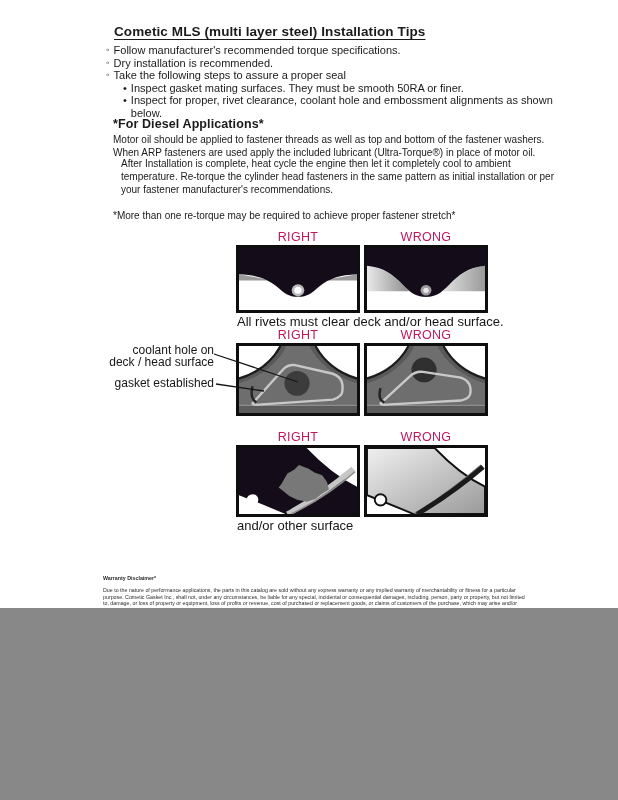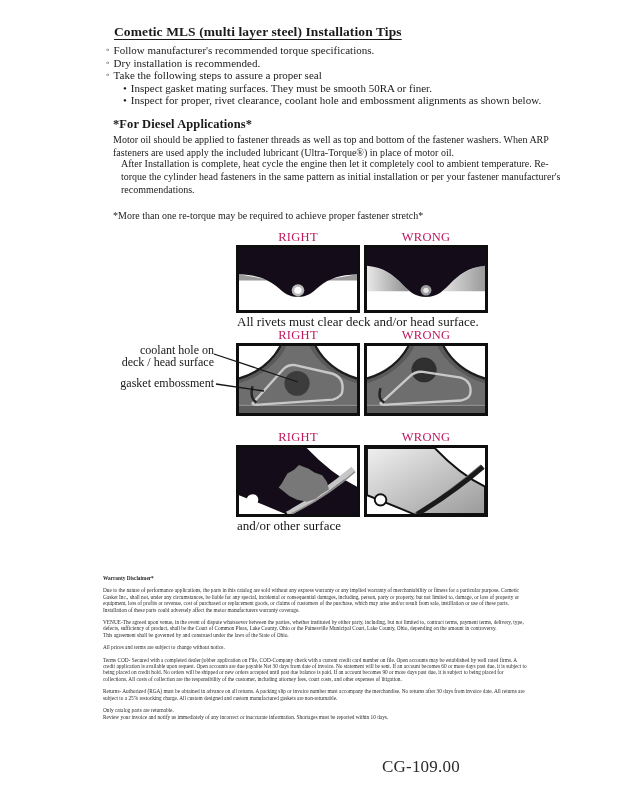--- a/index.html
+++ b/index.html
@@ -1,19 +1,19 @@
 <!DOCTYPE html>
 <html><head>
 <meta charset="utf-8">
 <style>
   html,body{margin:0;padding:0;}
   body{background:#888;}
   .page{
-    position:relative;width:618px;height:800px;background:#ffffff;
-    font-family:Liberation Serif, serif;color:#1a1a1a;
+    position:relative;width:618px;height:608px;background:#ffffff;
+    font-family:Liberation Sans, sans-serif;color:#1a1a1a;
     overflow:hidden;margin:0 auto;
   }
   .abs{position:absolute;}
   .title{
     left:114px;top:24px;font-size:13.5px;font-weight:bold;
     text-decoration:underline;text-underline-offset:3px;letter-spacing:.1px;
   }
   .bullets{left:106px;top:44px;width:460px;font-size:11px;line-height:12.5px;}
   .b-item{display:flex;}
   .b-item::before{content:"\25E6";margin-right:4px;font-size:10px;line-height:12.5px;}
@@ -99,21 +99,21 @@
 
   <div class="abs caption" style="left:237px;top:316px;">All rivets must clear deck and/or head surface.</div>
 
   <div class="abs dg-label" style="left:236px;top:328px;">RIGHT</div>
   <div class="abs dg-label" style="left:364px;top:328px;">WRONG</div>
 
   <div class="abs annot" style="left:86px;top:344px;width:128px;">
     <div>coolant hole on</div>
     <div>deck / head surface</div>
   </div>
-  <div class="abs annot" style="left:86px;top:377px;width:128px;">gasket embossment</div>
+  <div class="abs annot" style="left:86px;top:377px;width:128px;">gasket established</div>
 
   <div class="abs dbox" style="left:236px;top:343px;width:124px;height:73px;">
     <svg viewBox="0 0 122 70" preserveAspectRatio="none">
       <rect x="0" y="0" width="122" height="70" fill="#6e6e6e"></rect>
       <rect x="0" y="62" width="122" height="8" fill="#5b5b5b"></rect>
       <line x1="0" y1="62" x2="122" y2="62" stroke="#9a9a9a" stroke-width="1"></line>
       <path d="M47,0 C39,16 22,30 0,37" stroke="#595959" stroke-width="4" fill="none"></path>
       <path d="M75,0 C83,16 100,30 122,37" stroke="#595959" stroke-width="4" fill="none"></path>
       <path d="M0,0 H43 C35,15 20,28 0,34 Z" fill="#ffffff"></path>
       <path d="M122,0 H79 C87,15 102,28 122,34 Z" fill="#ffffff"></path>

